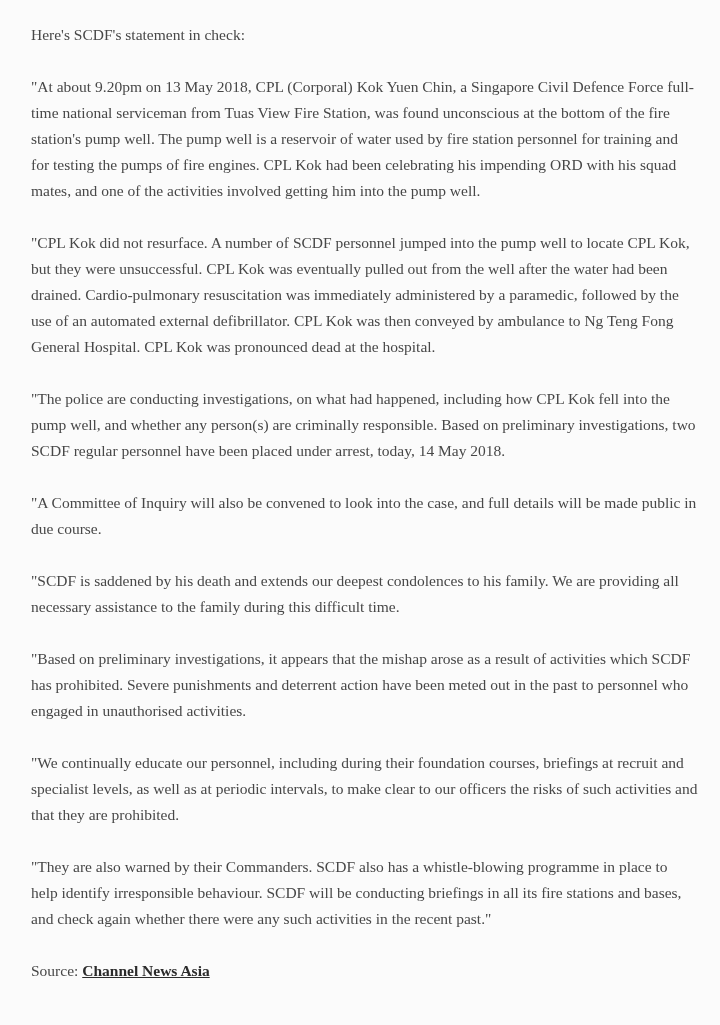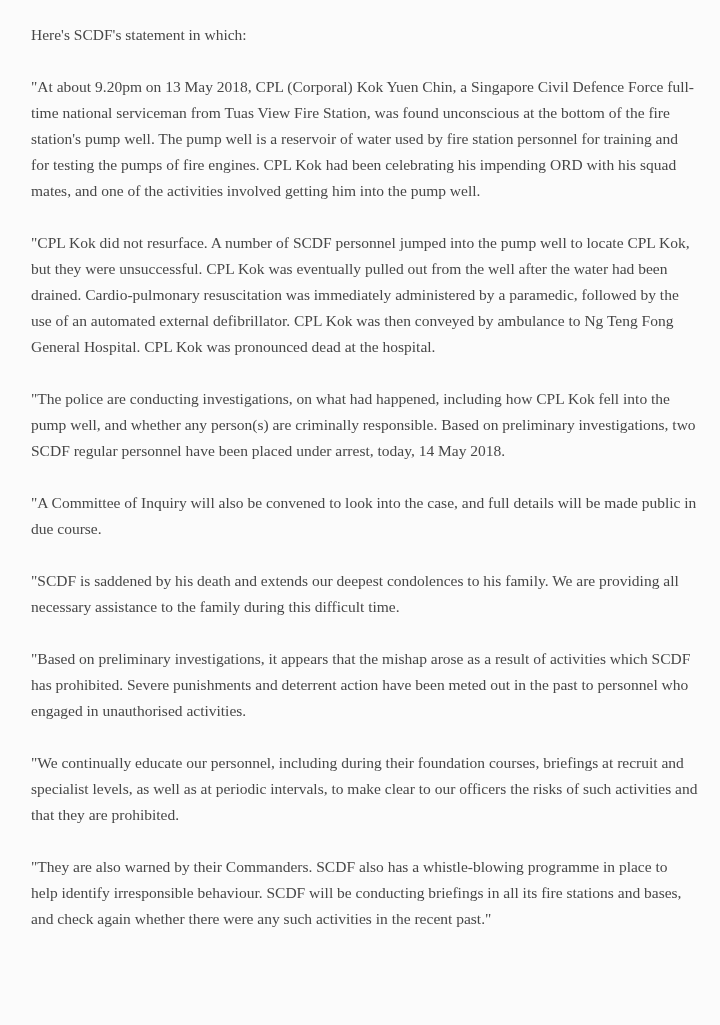--- a/index.html
+++ b/index.html
@@ -35,31 +35,34 @@
   a.source-link {
     color: #2b2b2b;
     font-weight: bold;
     text-decoration: underline;
   }
 </style>
 </head>
 <body>
 
 <div class="article">
-  <p class="intro">Here's SCDF's statement in which:</p>
+  <p class="intro">Here's SCDF's statement in check:</p>
 
   <p>"At about 9.20pm on 13 May 2018, CPL (Corporal) Kok Yuen Chin, a Singapore Civil Defence Force full-time national serviceman from Tuas View Fire Station, was found unconscious at the bottom of the fire station's pump well. The pump well is a reservoir of water used by fire station personnel for training and for testing the pumps of fire engines. CPL Kok had been celebrating his impending ORD with his squad mates, and one of the activities involved getting him into the pump well.</p>
 
   <p>"CPL Kok did not resurface. A number of SCDF personnel jumped into the pump well to locate CPL Kok, but they were unsuccessful. CPL Kok was eventually pulled out from the well after the water had been drained. Cardio-pulmonary resuscitation was immediately administered by a paramedic, followed by the use of an automated external defibrillator. CPL Kok was then conveyed by ambulance to Ng Teng Fong General Hospital. CPL Kok was pronounced dead at the hospital.</p>
 
   <p>"The police are conducting investigations, on what had happened, including how CPL Kok fell into the pump well, and whether any person(s) are criminally responsible. Based on preliminary investigations, two SCDF regular personnel have been placed under arrest, today, 14 May 2018.</p>
 
   <p>"A Committee of Inquiry will also be convened to look into the case, and full details will be made public in due course.</p>
 
   <p>"SCDF is saddened by his death and extends our deepest condolences to his family. We are providing all necessary assistance to the family during this difficult time.</p>
 
   <p>"Based on preliminary investigations, it appears that the mishap arose as a result of activities which SCDF has prohibited. Severe punishments and deterrent action have been meted out in the past to personnel who engaged in unauthorised activities.</p>
 
   <p>"We continually educate our personnel, including during their foundation courses, briefings at recruit and specialist levels, as well as at periodic intervals, to make clear to our officers the risks of such activities and that they are prohibited.</p>
 
   <p>"They are also warned by their Commanders. SCDF also has a whistle-blowing programme in place to help identify irresponsible behaviour. SCDF will be conducting briefings in all its fire stations and bases, and check again whether there were any such activities in the recent past."</p>
 
+  <p class="source-line">
+    <span>Source: </span><a href="#" class="source-link">Channel News Asia</a>
+  </p>
 </div>
 
 </body></html>

